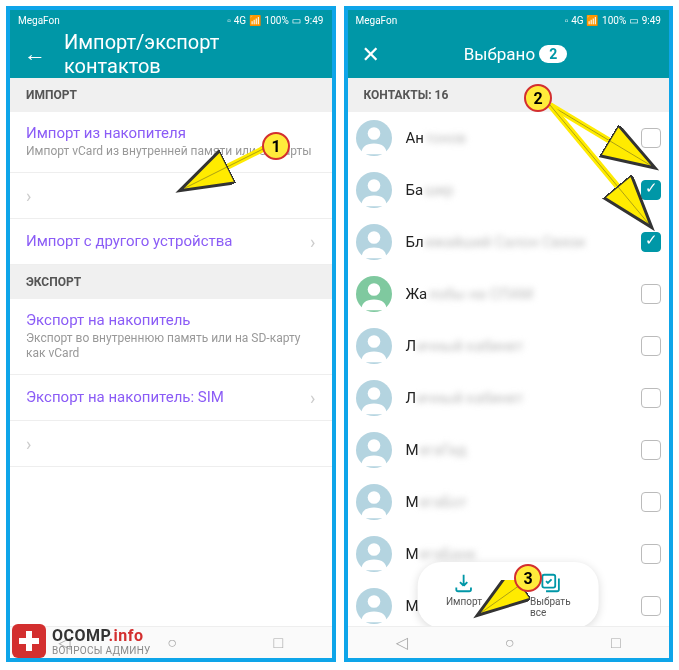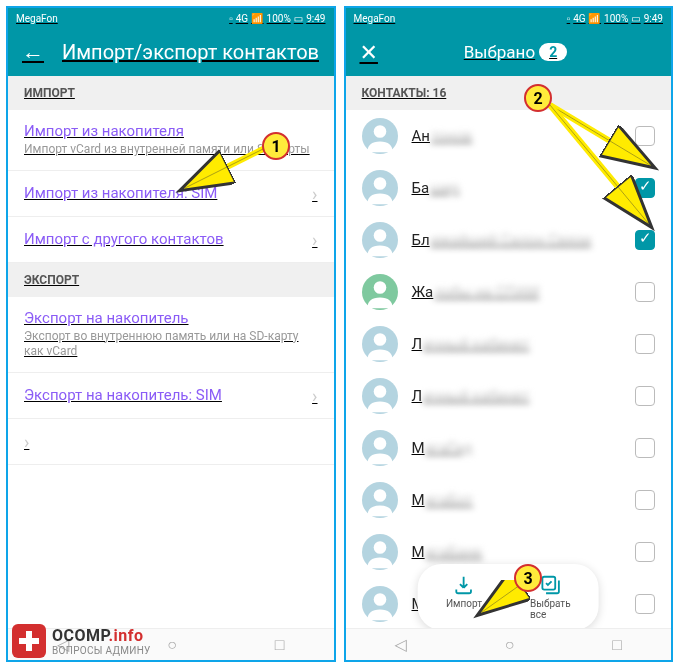--- a/index.html
+++ b/index.html
@@ -1,37 +1,37 @@
 <!DOCTYPE html>
 <html><head>
   <meta charset="utf-8">
   <style>
     * { margin: 0; padding: 0; box-sizing: border-box; }
     body { font-family: -apple-system, Roboto, Arial, sans-serif; background: #fff; width: 679px; height: 670px; position: relative; }
     .container { display: flex; gap: 8px; padding: 6px; }
-    .phone { width: 330px; height: 656px; border: 2px solid #0ea5e9; background: #fff; position: relative; overflow: hidden; text-decoration: underline; }
+    .phone { width: 330px; height: 656px; border: 4px solid #0ea5e9; background: #fff; position: relative; overflow: hidden; }
     
     .status-bar { background: #0097a7; height: 20px; display: flex; align-items: center; padding: 0 8px; color: #fff; font-size: 10px; justify-content: space-between; }
     .status-right { display: flex; align-items: center; gap: 3px; }
     
     .header { background: #0097a7; height: 48px; display: flex; align-items: center; padding: 0 14px; color: #fff; }
     .header-back { font-size: 22px; margin-right: 18px; cursor: pointer; }
     .header-close { font-size: 22px; margin-right: 18px; cursor: pointer; }
     .header-title { font-size: 20px; font-weight: 400; flex: 1; }
     .header-title-center { font-size: 17px; text-align: center; flex: 1; display: flex; align-items: center; justify-content: center; gap: 4px; }
     .badge { background: #fff; color: #0097a7; border-radius: 10px; padding: 1px 10px; font-size: 14px; font-weight: bold; }
     
     .section-header { background: #f0f0f0; padding: 10px 16px; font-size: 12px; font-weight: bold; color: #555; }
     .item { padding: 12px 16px; border-bottom: 1px solid #eee; display: flex; align-items: center; cursor: pointer; }
     .item-content { flex: 1; }
     .item-title { font-size: 15px; color: #8b5cf6; }
     .item-sub { font-size: 12px; color: #999; margin-top: 2px; line-height: 1.3; }
     .chevron { color: #ccc; font-size: 18px; }
     
-    .contact-item { display: flex; align-items: center; padding: 8px 16px; cursor: pointer; }
+    .contact-item { display: flex; align-items: center; padding: 8px 8px; cursor: pointer; }
     .avatar { width: 36px; height: 36px; border-radius: 50%; margin-right: 14px; display: flex; align-items: center; justify-content: center; }
     .avatar svg { width: 36px; height: 36px; }
     .contact-name { flex: 1; font-size: 15px; color: #222; display: flex; align-items: center; }
     .blur { filter: blur(3px); color: #bbb; margin-left: 1px; }
     .checkbox { width: 20px; height: 20px; border: 1.5px solid #bbb; border-radius: 4px; cursor: pointer; }
     .checkbox.checked { background: #0097a7; border-color: #0097a7; position: relative; }
     .checkbox.checked::after { content: '✓'; color: #fff; position: absolute; left: 3px; top: -2px; font-size: 15px; }
     
     .bottom-bar { position: absolute; bottom: 30px; left: 50%; transform: translateX(-50%); background: #fff; border-radius: 24px; box-shadow: 0 2px 10px rgba(0,0,0,0.15); display: flex; padding: 8px 4px; }
     .bottom-btn { display: flex; flex-direction: column; align-items: center; padding: 2px 24px; cursor: pointer; font-size: 10px; color: #555; }
@@ -75,28 +75,25 @@
     </div>
     <div class="section-header">ИМПОРТ</div>
 
     <div class="item">
       <div class="item-content">
         <div class="item-title">Импорт из накопителя</div>
         <div class="item-sub">Импорт vCard из внутренней памяти или SD-карты</div>
       </div>
     </div>
     <div class="item">
+      <span class="chevron">›</span>
+    </div>
+    <div class="item">
       <div class="item-content">
-        <div class="item-title">Импорт из накопителя: SIM</div>
-      </div>
-      <span class="chevron">›</span>
-    </div>
-    <div class="item">
-      <div class="item-content">
-        <div class="item-title">Импорт с другого контактов</div>
+        <div class="item-title">Импорт с другого устройства</div>
       </div>
       <span class="chevron">›</span>
     </div>
 
     <div class="section-header">ЭКСПОРТ</div>
 
     <div class="item">
       <div class="item-content">
         <div class="item-title">Экспорт на накопитель</div>
         <div class="item-sub">Экспорт во внутреннюю память или на SD-карту как vCard</div>

